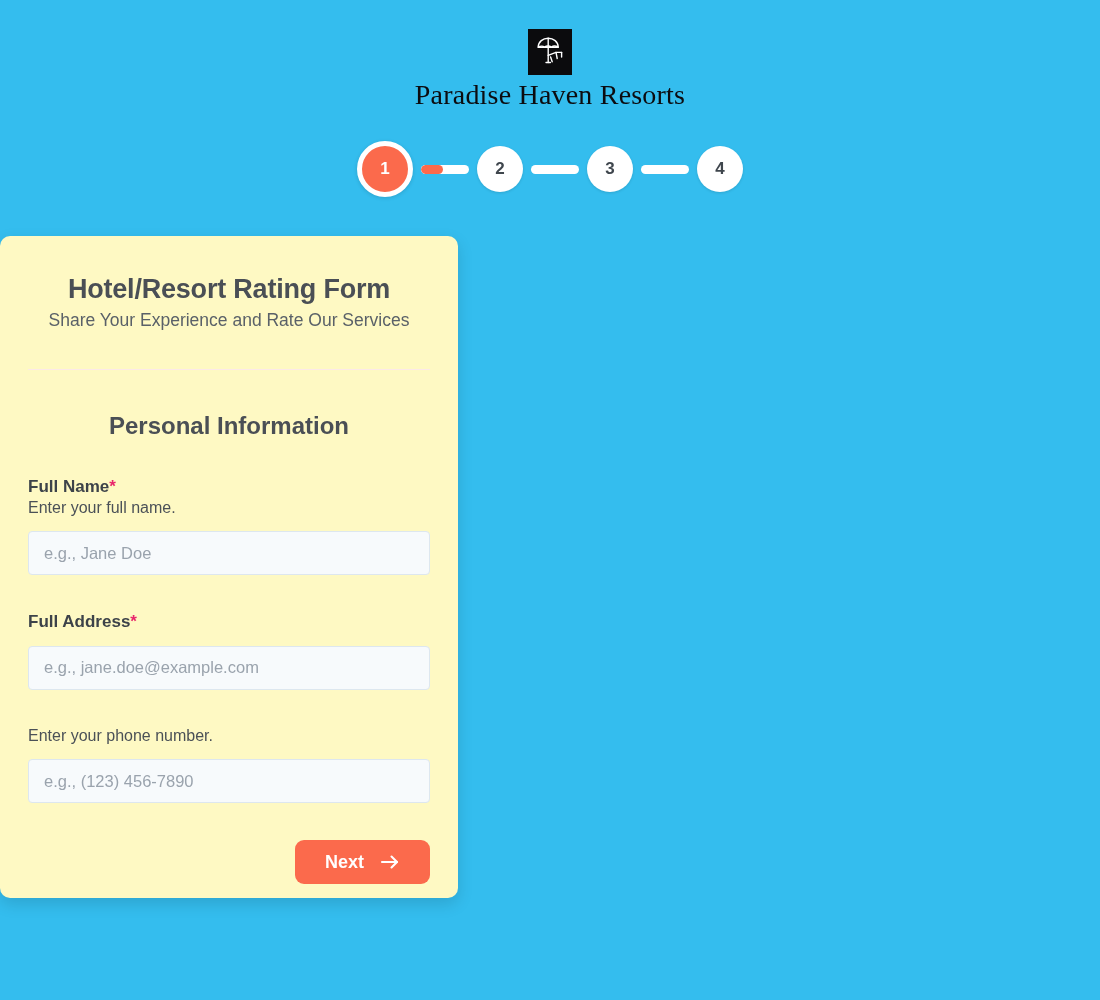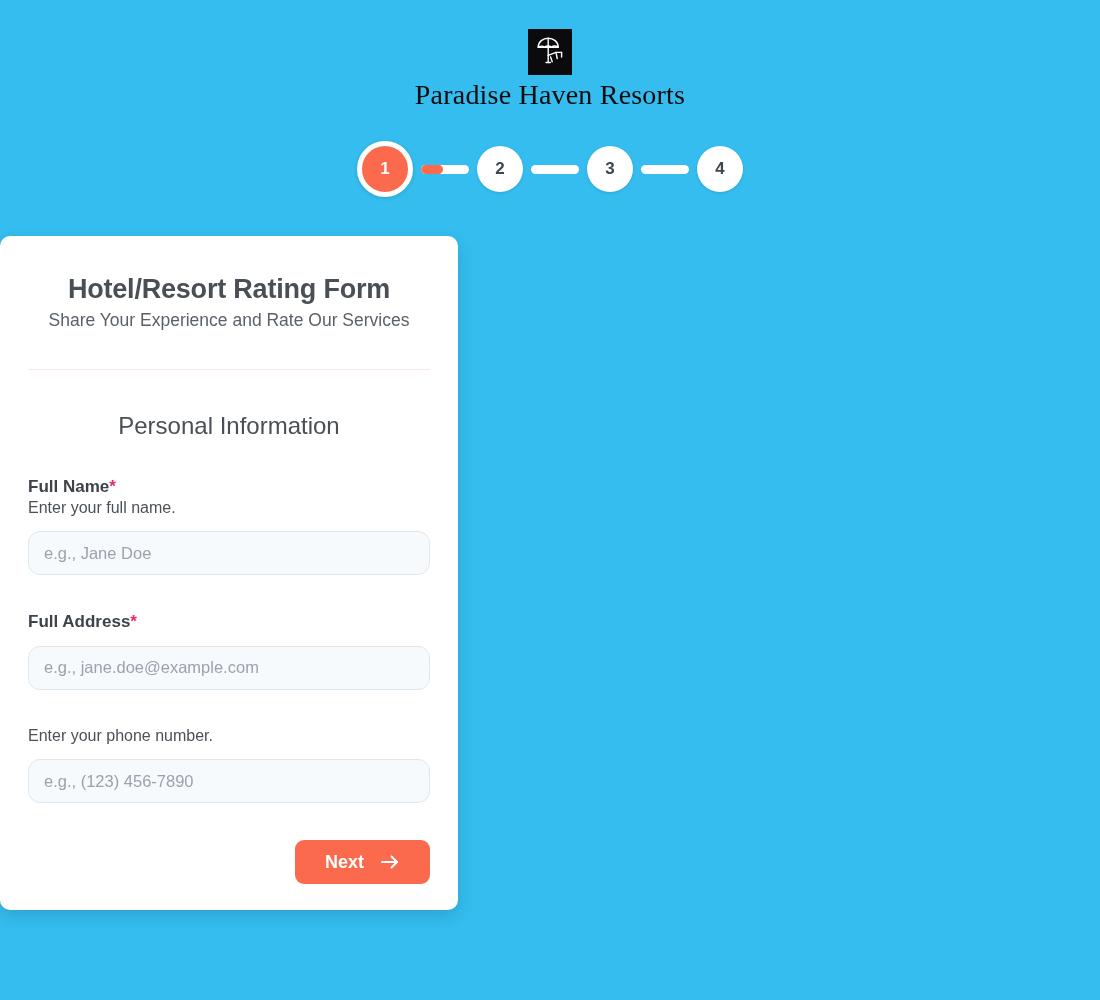--- a/index.html
+++ b/index.html
@@ -93,24 +93,24 @@
     position: absolute;
     left: 0; top: 0; bottom: 0;
     background: #fb6a4c;
     border-radius: 5px;
   }
 
   
   .card {
     margin-top: 39px;
     width: 458px;
-    background: #ffffff;
+    background: #fef9c3;
     border-radius: 10px;
     box-shadow: 0 6px 16px rgba(0,0,0,0.13);
-    padding: 38px 28px 26px 28px;
+    padding: 38px 28px 14px 28px;
   }
 
   .form-title {
     text-align: center;
     font-size: 27px;
     font-weight: bold;
     color: #4a4f55;
     letter-spacing: -0.2px;
   }
   .form-subtitle {
@@ -122,21 +122,21 @@
 
   .divider {
     height: 1px;
     background: #fbe9e8;
     margin: 38px 0 0 0;
   }
 
   .section-title {
     text-align: center;
     font-size: 24px;
-    font-weight: normal;
+    font-weight: bold;
     color: #4a4f55;
     margin-top: 42px;
   }
 
   .field { margin-top: 36px; }
   .field:first-of-type { margin-top: 42px; }
 
   .field-label {
     font-size: 17px;
     font-weight: bold;
@@ -152,21 +152,21 @@
   }
 
   .text-input {
     display: block;
     width: 100%;
     height: 44px;
     margin-top: 13px;
     padding: 0 15px;
     background: #f7fafc;
     border: 1px solid #dde7ef;
-    border-radius: 12px;
+    border-radius: 4px;
     font-family: "Liberation Sans", sans-serif;
     font-size: 16.5px;
     color: #3d4349;
     outline: none;
   }
   .text-input::placeholder { color: #9aa3ad; }
 
   .actions {
     margin-top: 37px;
     display: flex;

